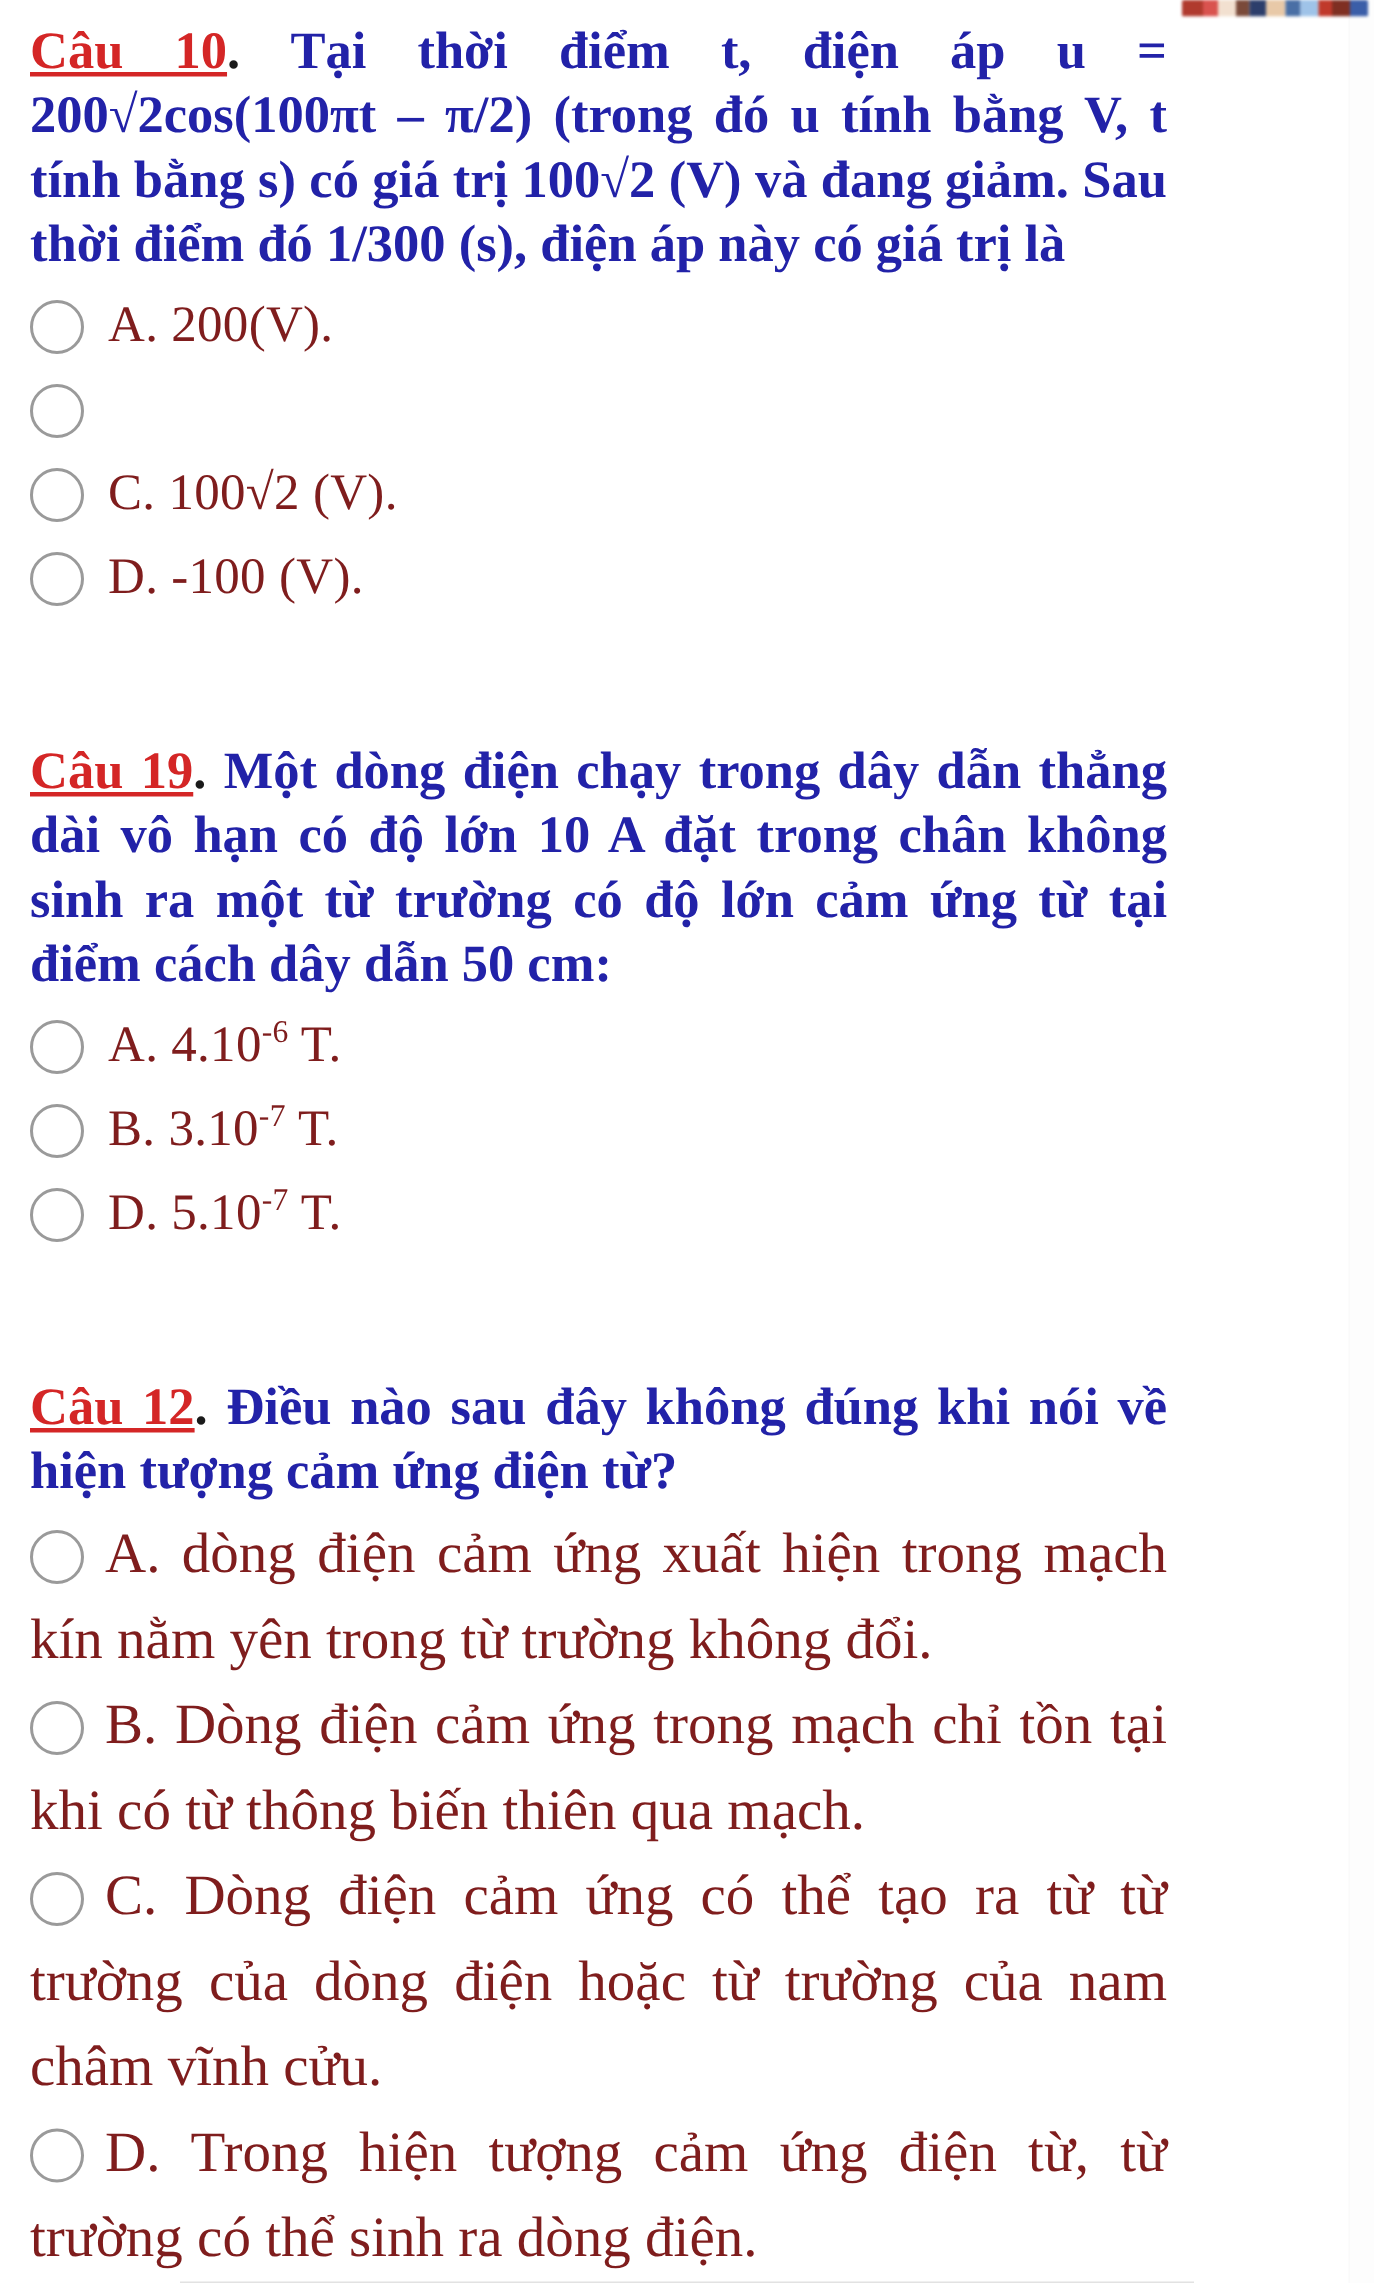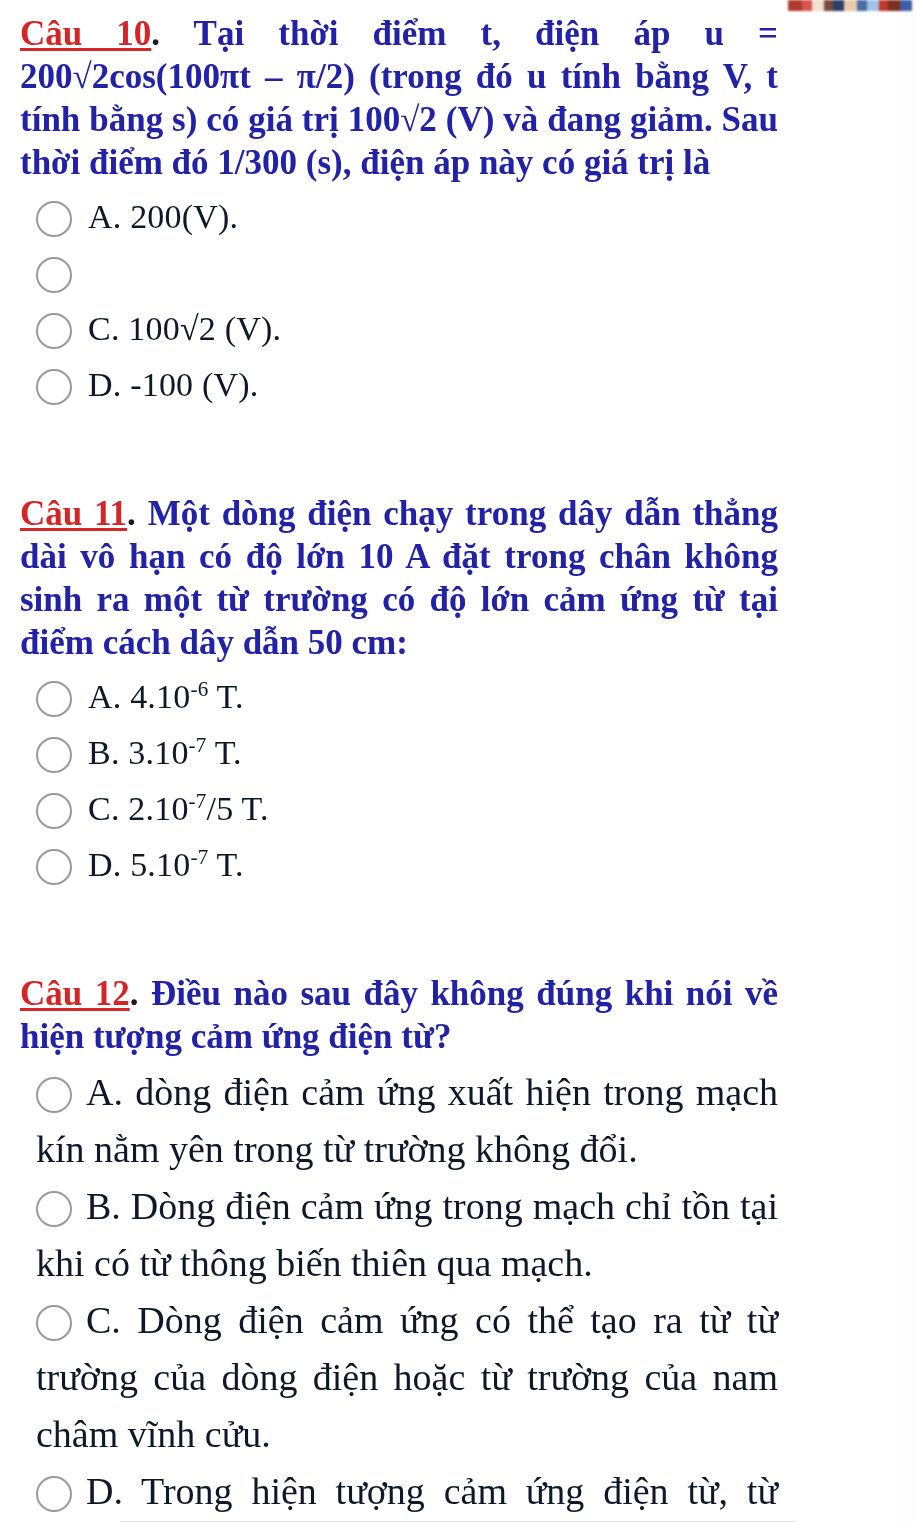--- a/index.html
+++ b/index.html
@@ -65,23 +65,23 @@
     text-decoration-thickness: 3px;
     text-underline-offset: 3px;
   }
   .stem .dot { color: #1a1a1a; }
 
   .options { margin-top: 6px; }
 
   .option {
     position: relative;
     display: block;
-    color: #0f172a;
+    color: #7f1d1d;
     font-weight: normal;
-    margin: 0 0 2px 16px;
+    margin: 0 0 2px 0;
     padding: 0;
   }
 
   .option .radio {
     display: inline-block;
     width: 36px;
     height: 36px;
     border: 2px solid #9a9a9a;
     border-radius: 50%;
     background: #ffffff;
@@ -157,26 +157,25 @@
       <div class="option short"><span class="radio"></span><span class="otext">A. 200(V).</span></div>
       <div class="option short"><span class="radio"></span></div>
       <div class="option short"><span class="radio"></span><span class="otext">C. 100√2 (V).</span></div>
       <div class="option short"><span class="radio"></span><span class="otext">D. -100 (V).</span></div>
     </div>
   </div>
 
   <div class="gap-lg"></div>
 
   <div class="question-block">
-    <p class="stem"><span class="label">Câu 11</span><span class="dot">.</span><span> Một dòng điện chạy trong dây dẫn thẳng dài vô hạn có độ lớn 10 A đặt trong chân không sinh ra một từ trường có độ lớn cảm ứng từ tại điểm cách dây dẫn 50 cm:</span></p>
+    <p class="stem"><span class="label">Câu 19</span><span class="dot">.</span><span> Một dòng điện chạy trong dây dẫn thẳng dài vô hạn có độ lớn 10 A đặt trong chân không sinh ra một từ trường có độ lớn cảm ứng từ tại điểm cách dây dẫn 50 cm:</span></p>
 
     <div class="options">
       <div class="option short"><span class="radio"></span><span class="otext"><span>A. 4.10</span><sup>-6</sup><span> T.</span></span></div>
       <div class="option short"><span class="radio"></span><span class="otext"><span>B. 3.10</span><sup>-7</sup><span> T.</span></span></div>
-      <div class="option short"><span class="radio"></span><span class="otext"><span>C. 2.10</span><sup>-7</sup><span>/5 T.</span></span></div>
       <div class="option short"><span class="radio"></span><span class="otext"><span>D. 5.10</span><sup>-7</sup><span> T.</span></span></div>
     </div>
   </div>
 
   <div class="gap-lg"></div>
 
   <div class="question-block">
     <p class="stem"><span class="label">Câu 12</span><span class="dot">.</span><span> Điều nào sau đây không đúng khi nói về hiện tượng cảm ứng điện từ?</span></p>
 
     <div class="options">

